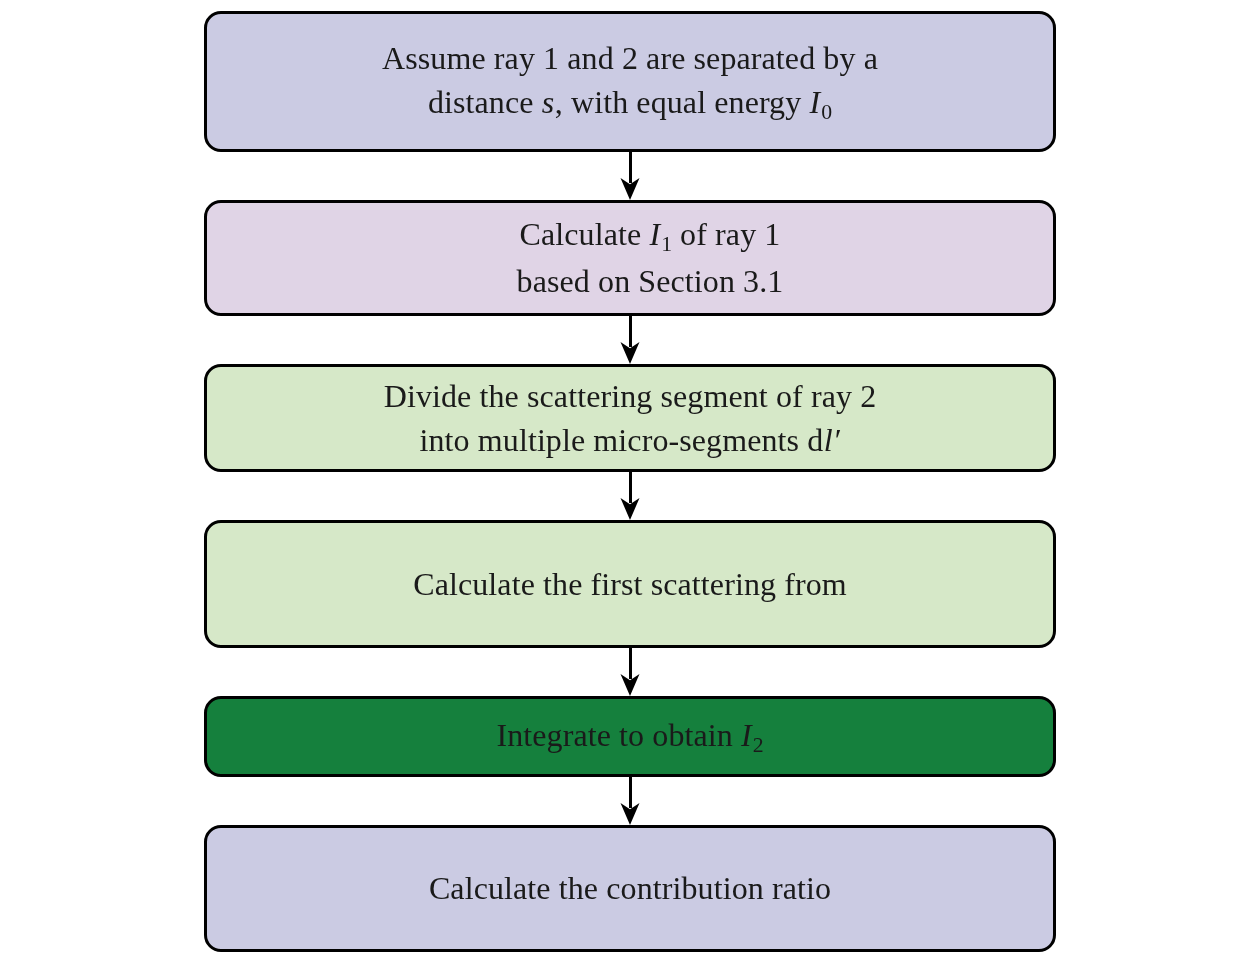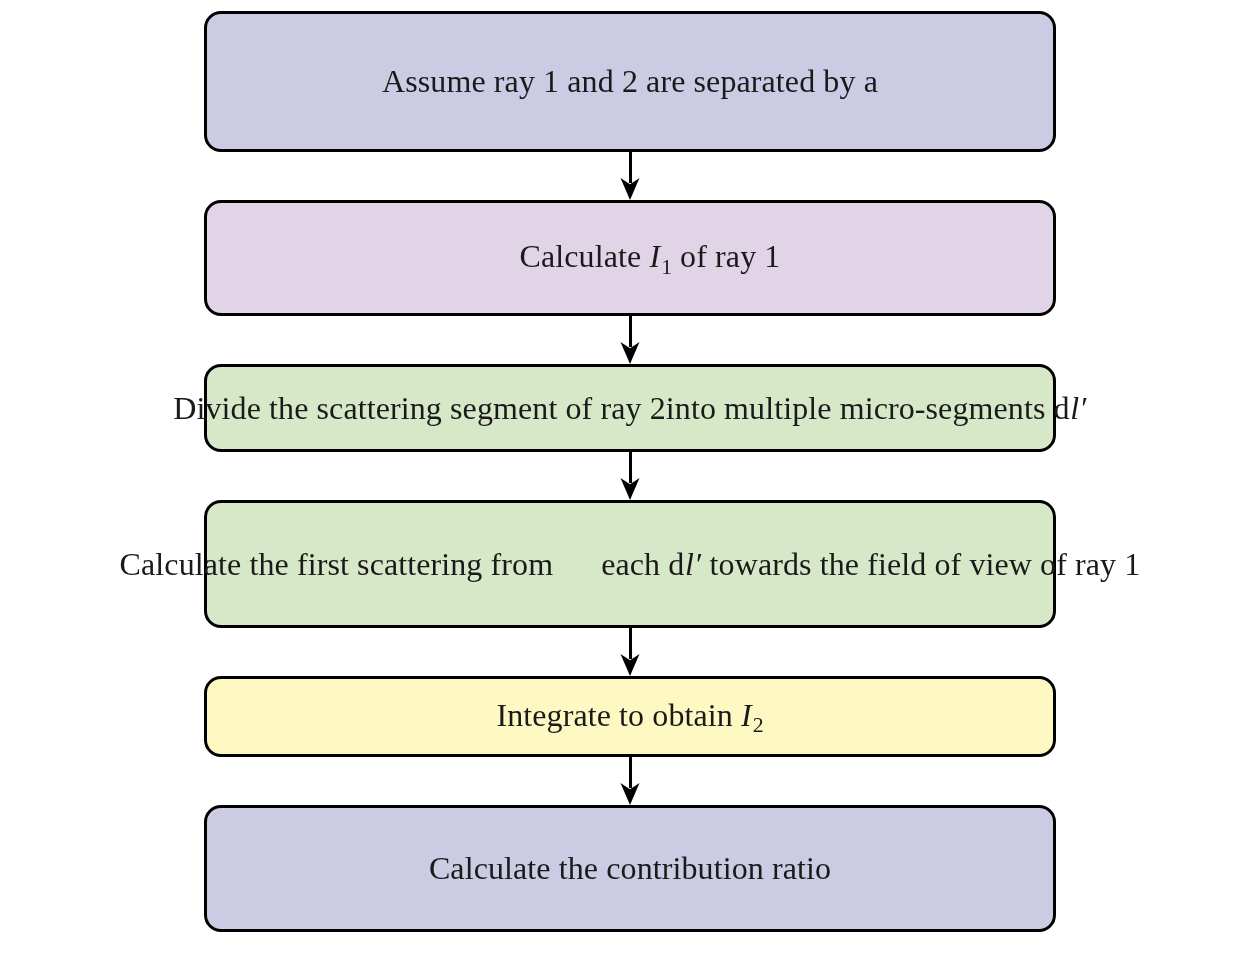--- a/index.html
+++ b/index.html
@@ -23,21 +23,21 @@
     flex-direction: column;
     align-items: center;
   }
 
   .node {
     box-sizing: border-box;
     width: 852px;
     border: 3px solid #000000;
     border-radius: 17px;
     display: flex;
-    flex-direction: row;
+    flex-direction: column;
     align-items: center;
     justify-content: center;
     text-align: center;
     line-height: 1.38;
     font-size: 32px;
     letter-spacing: 0.1px;
   }
 
   .node .line {
     display: block;
@@ -45,21 +45,21 @@
   }
 
   
   .node.two-line { height: 141px; }
   
   .node.one-line { height: 81px; }
 
   
   .node.n1 { height: 141px; }
   .node.n2 { height: 116px; padding-left: 40px; }
-  .node.n3 { height: 88px; }
+  .node.n3 { height: 108px; }
   .node.n4 { height: 128px; gap: 48px; }
   .node.n5 { height: 81px; }
   .node.n6 { height: 127px; }
 
   .connector {
     position: relative;
     width: 30px;
     height: 48px;
   }
   .connector .shaft {
@@ -106,33 +106,35 @@
   .top-spacer { height: 11px; flex: none; }
 </style>
 </head>
 <body>
 
 <div id="flowchart">
   <div class="top-spacer"></div>
 
   <div class="node n1 two-line" style="background: rgb(203, 203, 227);">
       <span class="line"><span>Assume ray 1 and 2 are separated by a</span></span>
+      <span class="line"><span>distance </span><span class="mi">s</span><span>, with equal energy </span><span class="mi">I</span><span class="mn-sub">0</span></span>
     </div>
 
   <div class="connector">
     <span class="shaft"></span>
     <span class="head">
       <svg viewBox="0 0 22 22" width="22" height="22" aria-hidden="true">
         <path d="M1.5 0 L11 22 L20.5 0 L11 6.2 Z" fill="#000000"></path>
       </svg>
     </span>
   </div>
 
   <div class="node n2 two-line" style="background: rgb(224, 212, 230);">
       <span class="line"><span>Calculate </span><span class="mi">I</span><span class="mn-sub">1</span><span> of ray 1</span></span>
+      <span class="line"><span>based on Section 3.1</span></span>
     </div>
 
   <div class="connector">
     <span class="shaft"></span>
     <span class="head">
       <svg viewBox="0 0 22 22" width="22" height="22" aria-hidden="true">
         <path d="M1.5 0 L11 22 L20.5 0 L11 6.2 Z" fill="#000000"></path>
       </svg>
     </span>
   </div>
@@ -146,33 +148,32 @@
     <span class="shaft"></span>
     <span class="head">
       <svg viewBox="0 0 22 22" width="22" height="22" aria-hidden="true">
         <path d="M1.5 0 L11 22 L20.5 0 L11 6.2 Z" fill="#000000"></path>
       </svg>
     </span>
   </div>
 
   <div class="node n4 two-line" style="background: rgb(214, 232, 200);">
       <span class="line"><span>Calculate the first scattering from</span></span>
-      <span class="line"><span>each d</span><span class="mi prime">l′</span><span> towards the field of view of ray 1</span></span>
     </div>
 
   <div class="connector">
     <span class="shaft"></span>
     <span class="head">
       <svg viewBox="0 0 22 22" width="22" height="22" aria-hidden="true">
         <path d="M1.5 0 L11 22 L20.5 0 L11 6.2 Z" fill="#000000"></path>
       </svg>
     </span>
   </div>
 
-  <div class="node n5 one-line" style="background: #fef9c3;">
+  <div class="node n5 one-line" style="background: #15803d;">
       <span class="line"><span>Integrate to obtain </span><span class="mi">I</span><span class="mn-sub">2</span></span>
     </div>
 
   <div class="connector">
     <span class="shaft"></span>
     <span class="head">
       <svg viewBox="0 0 22 22" width="22" height="22" aria-hidden="true">
         <path d="M1.5 0 L11 22 L20.5 0 L11 6.2 Z" fill="#000000"></path>
       </svg>
     </span>

